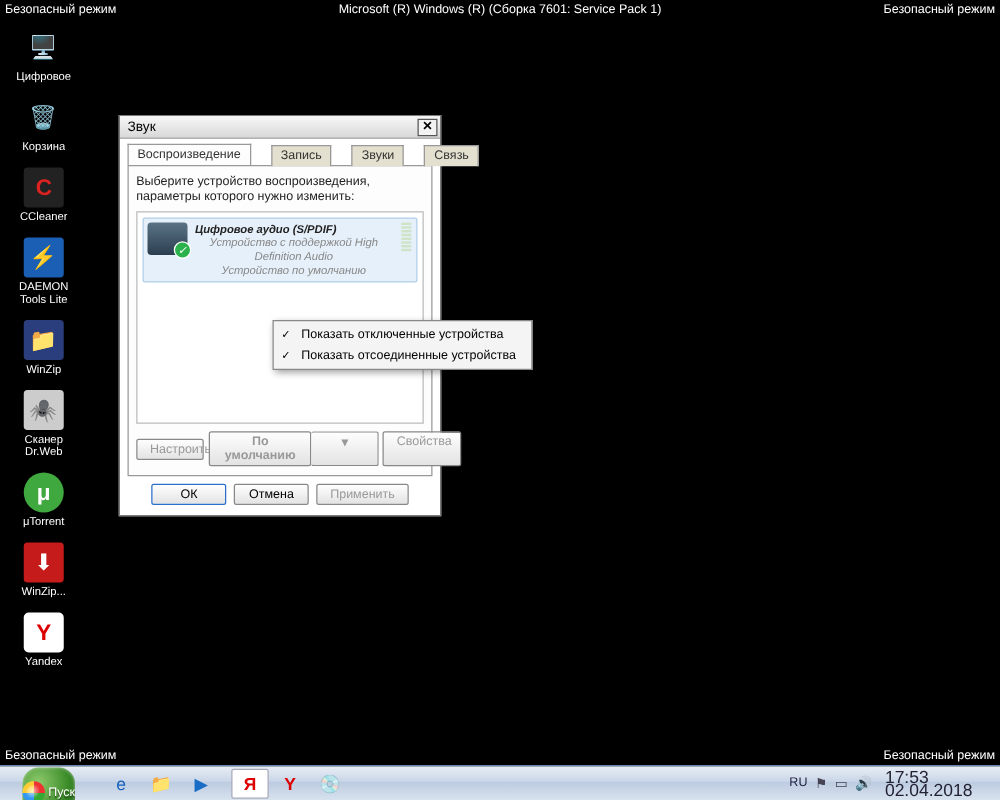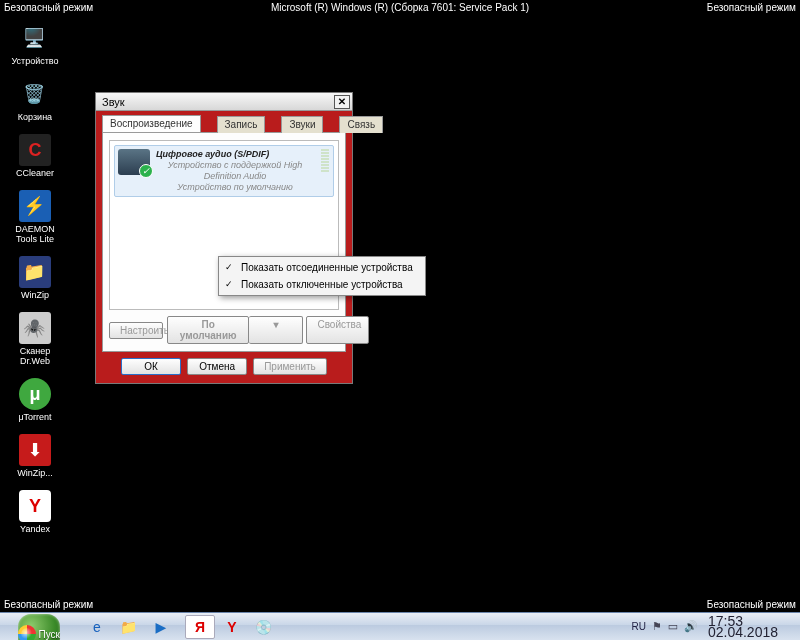--- a/index.html
+++ b/index.html
@@ -14,21 +14,21 @@
   .safe-bot.left { left:4px; }
   .safe-bot.right { right:4px; }
 
   
   .desktop { position: absolute; left: 0; top: 20px; bottom: 28px; width: 70px; display: flex; flex-direction: column; gap: 12px; padding-top: 2px; align-items: center; }
   .dicon { width: 60px; display:flex; flex-direction:column; align-items:center; cursor:pointer; }
   .dicon .ibox { width: 32px; height: 32px; border-radius:3px; display:flex; align-items:center; justify-content:center; font-size:18px; }
   .dicon .lbl { color:#fff; font-size:9px; text-align:center; margin-top:2px; max-width:58px; overflow:hidden; white-space:nowrap; text-overflow:ellipsis;}
 
   
-  .dlg { position:absolute; left:95px; top:92px; width:258px; background:#b91c1c; border:1px solid #7a7a7a; box-shadow: 4px 4px 12px rgba(0,0,0,.6); }
+  .dlg { position:absolute; left:95px; top:92px; width:258px; background:#ffffff; border:1px solid #7a7a7a; box-shadow: 4px 4px 12px rgba(0,0,0,.6); }
   .titlebar { height:18px; background: linear-gradient(#f7f7f7,#d8d8d8); display:flex; align-items:center; padding:0 2px 0 6px; font-size:11px; border-bottom:1px solid #999;}
   .titlebar .spacer{flex:1}
   .closebtn { width:16px; height:14px; background:#f2f2f2; border:1px solid #555; font-size:10px; line-height:12px; text-align:center; font-weight:bold; cursor:pointer;}
   .tabs { display:flex; padding:4px 6px 0 6px; gap:16px; font-size:10px; }
   .tab { padding:2px 7px 3px; background:#ece9d8; border:1px solid #999; border-bottom:none; position:relative; cursor:pointer; color:#333;}
   .tab.active { background:#fdfdfd; z-index:2; }
   .tab:not(.active){ background:#e4e0cf; top:1px;}
   .tabbody { margin:0 6px 6px; background:#fdfdfd; border:1px solid #999; padding:7px 6px; }
   .instr { font-size:10px; color:#222; line-height:12px; margin-bottom:5px;}
   .devlist { height:170px; border:1px solid #bbb; background:#fff; padding:4px; }
@@ -72,21 +72,21 @@
 
 <div class="safe-top left">Безопасный режим</div>
 <div class="safe-top center">Microsoft (R) Windows (R) (Сборка 7601: Service Pack 1)</div>
 <div class="safe-top right">Безопасный режим</div>
 <div class="safe-bot left">Безопасный режим</div>
 <div class="safe-bot right">Безопасный режим</div>
 
 <div class="desktop">
   <div class="dicon">
       <div class="ibox" style="color:#9cf">🖥️</div>
-      <div class="lbl">Устройство</div>
+      <div class="lbl">Цифровое</div>
     </div>
   <div class="dicon">
       <div class="ibox" style="color:#cde">🗑️</div>
       <div class="lbl">Корзина</div>
     </div>
   <div class="dicon">
       <div class="ibox" style="background:#222;color:#d22;font-weight:bold">C</div>
       <div class="lbl">CCleaner</div>
     </div>
   <div class="dicon">
@@ -121,20 +121,21 @@
     <span class="spacer"></span>
     <div class="closebtn">✕</div>
   </div>
   <div class="tabs">
     <div class="tab active">Воспроизведение</div>
     <div class="tab">Запись</div>
     <div class="tab">Звуки</div>
     <div class="tab">Связь</div>
   </div>
   <div class="tabbody">
+    <div class="instr">Выберите устройство воспроизведения, параметры которого нужно изменить:</div>
     <div class="devlist">
       <div class="dev">
         <div class="dimg"></div>
         <div class="dtxt">
           <div class="dname">Цифровое аудио (S/PDIF)</div>
           <div class="dsub">Устройство с поддержкой High Definition Audio</div>
           <div class="dsub">Устройство по умолчанию</div>
         </div>
         <div class="levelbars">
             <span></span>
@@ -160,22 +161,22 @@
     </div>
   </div>
   <div class="btnrow" style="padding:0 10px 8px; justify-content:center; gap:6px">
     <div class="wbtn" style="min-width:60px; border:1px solid #2a6fc9">ОК</div>
     <div class="wbtn" style="min-width:60px">Отмена</div>
     <div class="wbtn disabled" style="min-width:60px">Применить</div>
   </div>
 </div>
 
 <div class="ctx">
+  <div class="mi">Показать отключенные устройства</div>
   <div class="mi">Показать отсоединенные устройства</div>
-  <div class="mi">Показать отключенные устройства</div>
 </div>
 
 <div class="taskbar">
   <div class="start">
     <div class="orb"></div>
     <span class="startlbl">Пуск</span>
   </div>
   <div class="tbicons">
     <div class="tbicon" style="color:#1560bd">e</div>
     <div class="tbicon" style="color:#eab33a">📁</div>

